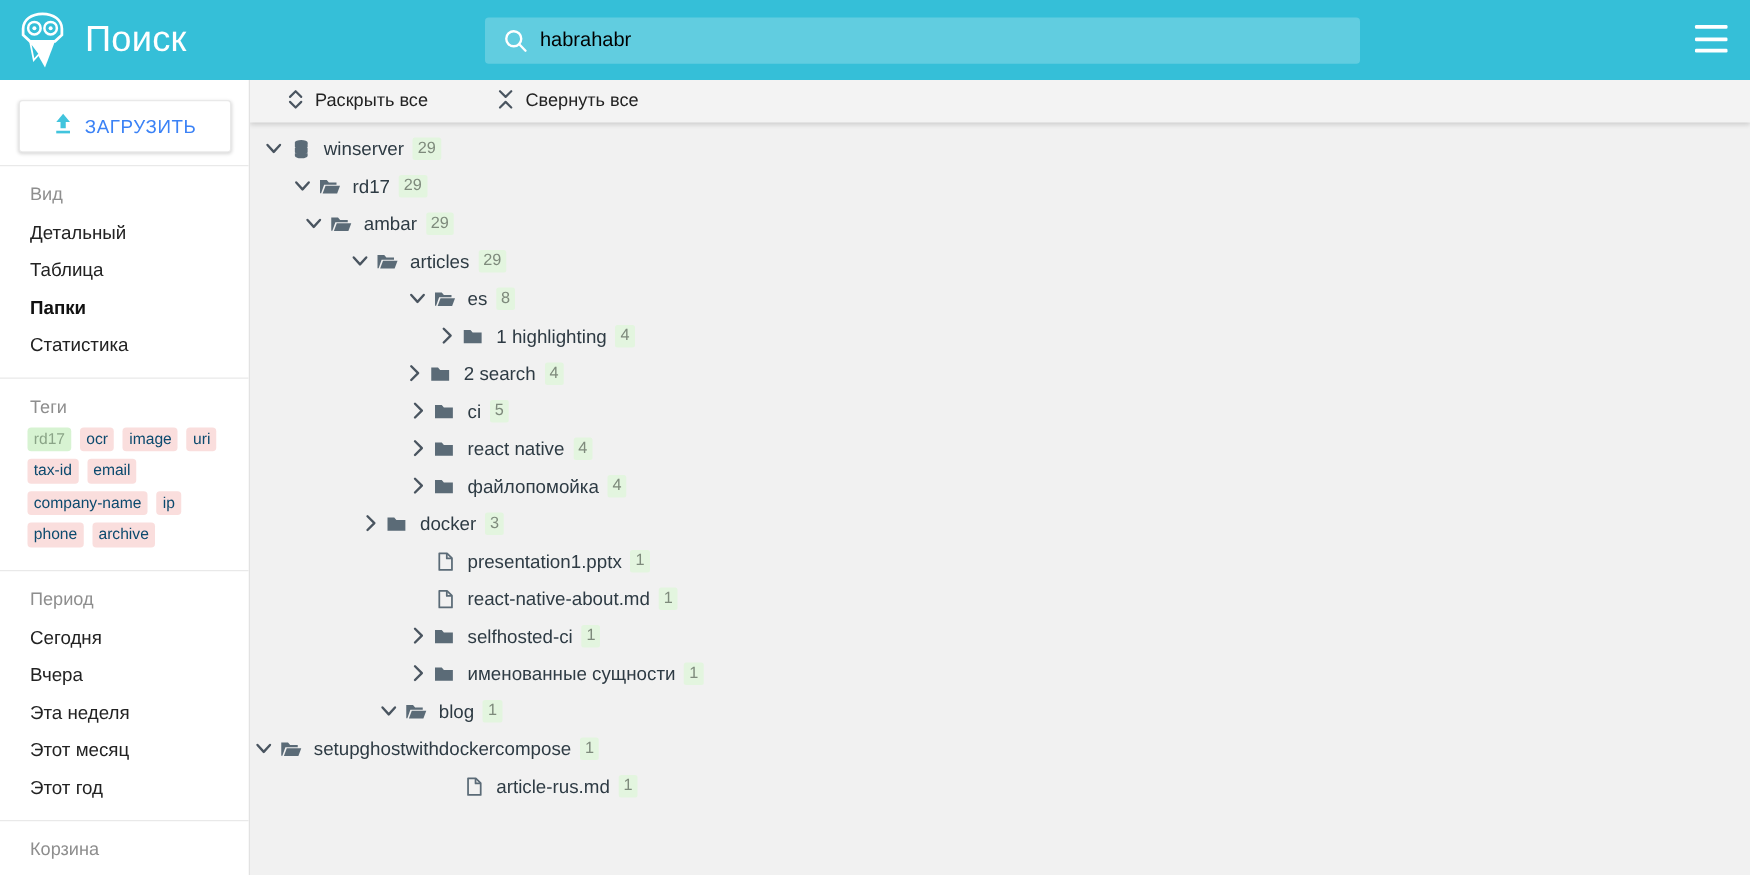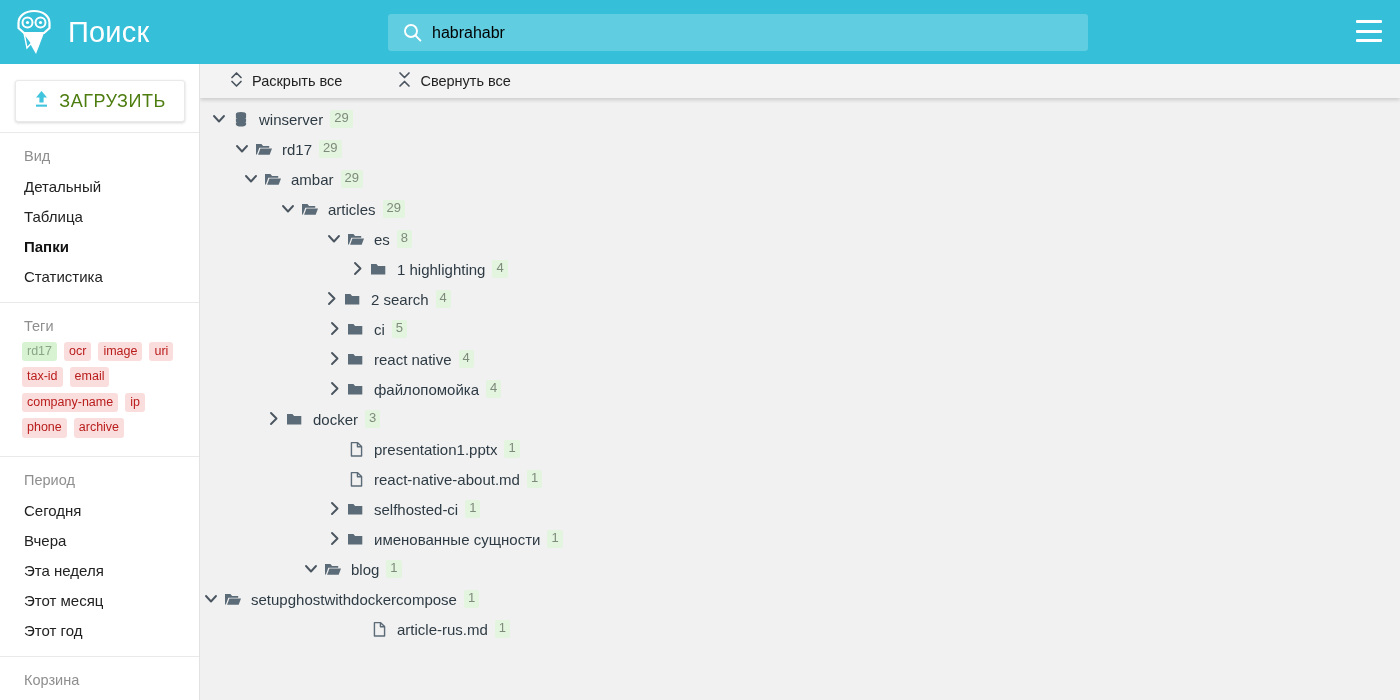--- a/index.html
+++ b/index.html
@@ -85,22 +85,22 @@
     width: 170px; height: 42px;
     background: #ffffff;
     border: 1px solid #e9e9e9;
     border-radius: 3px;
     box-shadow: 0 1px 3px rgba(0,0,0,0.16);
     display: flex; align-items: center; justify-content: center;
     gap: 9px;
     cursor: pointer;
   }
   .upload-label {
-    color: #4d7c0f;
-    font-size: 18px;
+    color: #3b82f6;
+    font-size: 15px;
     letter-spacing: 0.5px;
   }
   .section { padding-top: 9px; }
   .section.divided { border-top: 1px solid #e9e9e9; margin-top: 10px; }
   .section-title {
     color: #8e8e8e;
     font-size: 14.5px;
     padding: 6px 0 8px 24px;
   }
   .nav-item {
@@ -119,21 +119,21 @@
     max-width: 190px;
   }
   .tag {
     font-size: 12.5px;
     border-radius: 3px;
     padding: 2px 5px 3px 5px;
     line-height: 1.15;
     cursor: pointer;
     white-space: nowrap;
   }
-  .tag.pink { background: #fadedd; color: #b91c1c; }
+  .tag.pink { background: #fadedd; color: #0c4a6e; }
   .tag.green { background: #d7f3d2; color: #8aa487; }
 
   
   .main {
     position: absolute;
     top: 64px; left: 200px;
     width: 1200px; height: 636px;
     background: #f1f1f1;
     overflow: hidden;
   }
@@ -444,21 +444,21 @@
           </svg>
         </span>
         <span class="node-icon">
           <svg width="18" height="16" viewBox="0 0 18 16">
             <path d="M1 13.6 L1 3 L6.4 3 L8.1 5 L15.3 5 L15.3 13.6 Z" fill="#5b6b77"></path>
           </svg>
         </span>
         <span class="node-label">файлопомойка</span>
         <span class="count">4</span>
       </div>
-      <div class="row" style="padding-left: 62px;">
+      <div class="row" style="padding-left: 85px;">
         <span class="caret">
           <svg width="14" height="16" viewBox="0 0 14 16">
             <polyline points="5,2 10.5,7.5 5,13" fill="none" stroke="#4a5560" stroke-width="1.9" stroke-linecap="round" stroke-linejoin="round"></polyline>
           </svg>
         </span>
         <span class="node-icon">
           <svg width="18" height="16" viewBox="0 0 18 16">
             <path d="M1 13.6 L1 3 L6.4 3 L8.1 5 L15.3 5 L15.3 13.6 Z" fill="#5b6b77"></path>
           </svg>
         </span>

